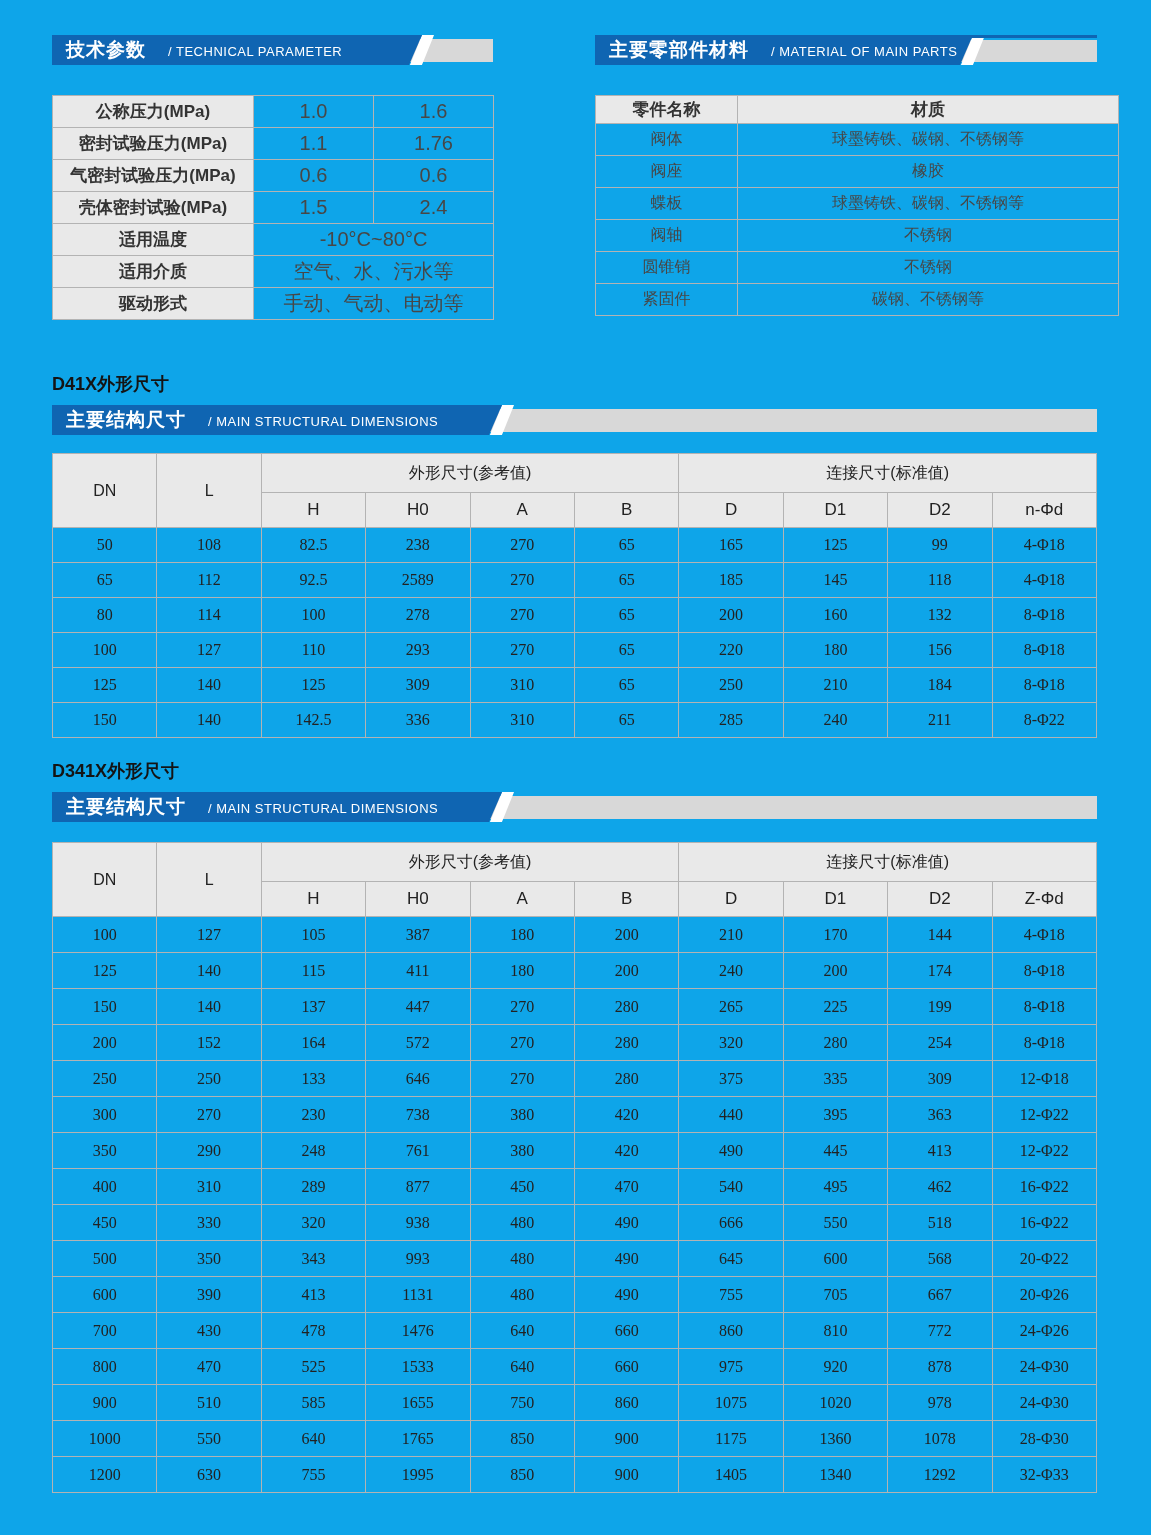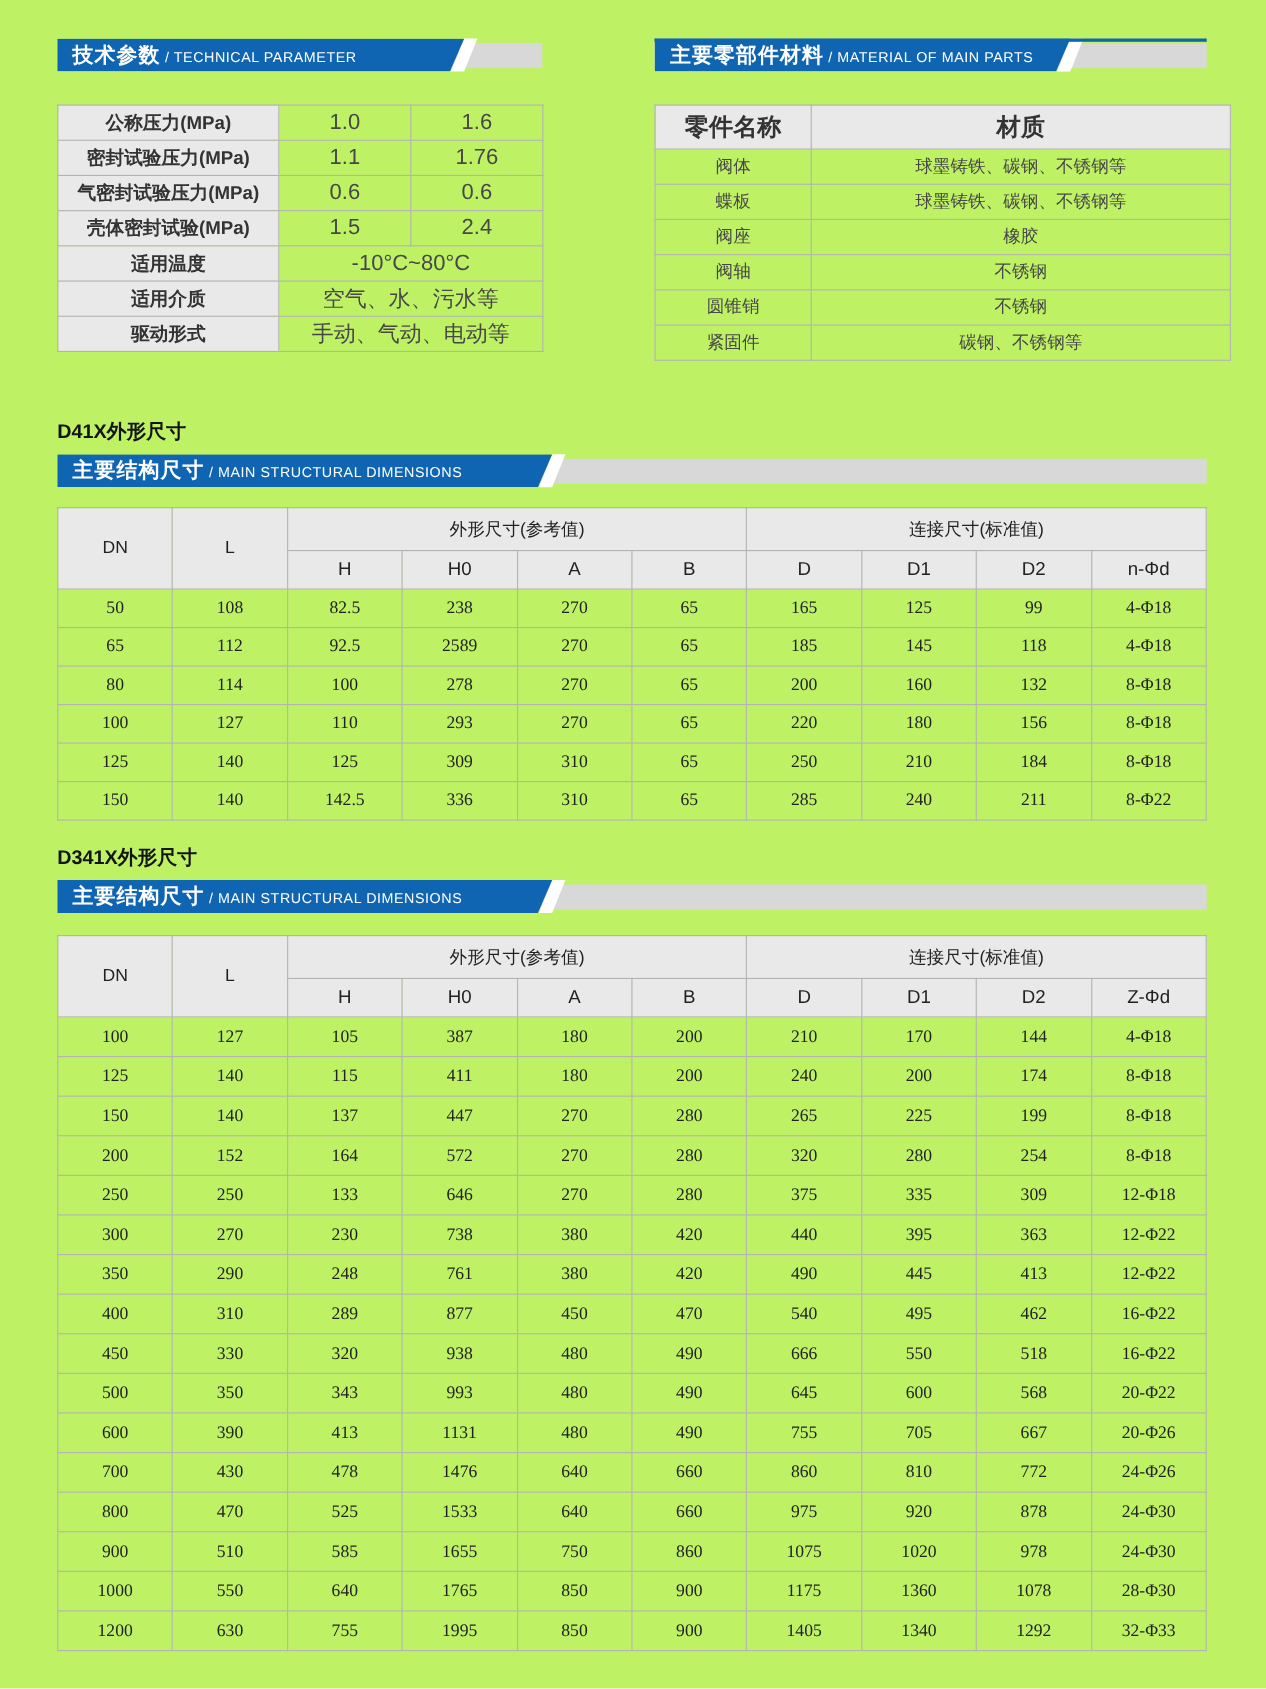--- a/index.html
+++ b/index.html
@@ -1,29 +1,29 @@
 <!DOCTYPE html>
 <html><head>
 <meta charset="utf-8">
 <style>
   * { box-sizing: border-box; }
   html,body { margin:0; padding:0; background:#ffffff; }
   body { font-family:"Liberation Sans","DejaVu Sans",sans-serif; color:#333; }
-  .page { position:relative; width:1151px; height:1535px; padding:35px 54px 0 52px; background:#bef264; overflow:hidden; }
+  .page { position:relative; width:1151px; height:1535px; padding:35px 54px 0 52px; background:#0ea5e9; overflow:hidden; }
 
   
   .banner { position:relative; height:30px; }
   .banner .gray  { position:absolute; left:0; right:0; top:4px; bottom:3px; background:#d8d8d8; }
   .banner .slash { position:absolute; top:0; bottom:0; width:12px; background:#ffffff; transform:skewX(-22deg); }
   .banner .blue  { position:absolute; left:0; top:0; bottom:0; background:#0f65b2; color:#fff;
                    display:flex; align-items:center; padding:0 26px 0 14px;
                    clip-path:polygon(0 0,100% 0,calc(100% - 13px) 100%,0 100%); }
   .banner .topline { position:absolute; left:0; right:0; top:0; height:3px; background:#0f65b2; }
   .banner .zh { font-size:19px; font-weight:700; letter-spacing:1px; white-space:nowrap; }
-  .banner .en { font-size:13px; margin-left:4px; margin-top:2px; letter-spacing:.5px; white-space:nowrap; }
+  .banner .en { font-size:13px; margin-left:22px; margin-top:2px; letter-spacing:.5px; white-space:nowrap; }
 
   
   .cols { display:flex; gap:80px; }
   .col-left  { width:441px; }
   .col-right { width:524px;padding-left:22px; }
   .cols .banner { margin-bottom:30px; }
   .sec-heading { margin:53px 0 9px 0; font-size:18px; font-weight:700; color:#141414; line-height:23px; }
   .sec-heading.second { margin-top:22px; }
   .banner.full { margin-bottom:18px; }
 
@@ -31,21 +31,21 @@
   table { border-collapse:collapse; table-layout:fixed; }
   th,td { border:1px solid #b3b3b3; text-align:center; vertical-align:middle; padding:0 4px; }
 
   .param-table { width:441px; }
   .param-table td { height:32px; font-size:20px; color:#474747; }
   .param-table td.lbl { background:#e9e9e9; font-weight:700; font-size:17px; color:#333; }
   .param-table col.c-lbl { width:201px; }
   .param-table col.c-v   { width:120px; }
 
   .mat-table { width:524px; }
-  .mat-table th { height:40px; background:#e9e9e9; font-weight:700; font-size:22px; color:#333; }
+  .mat-table th { height:28px; background:#e9e9e9; font-weight:700; font-size:17px; color:#333; }
   .mat-table td { height:32px; font-size:16px; color:#474747; }
   .mat-table col.c-part { width:142px; }
 
   .dim-table { width:1045px; }
   .dim-table th { background:#e9e9e9; color:#222; font-weight:400; }
   .dim-table tr.grp th { height:39px; font-size:16px; }
   .dim-table tr.sub th { height:35px; font-size:17px; }
   .dim-table td { height:35px; font-family:"Liberation Serif","DejaVu Serif",serif; font-size:16px; color:#222; }
   .dim-table.tall td { height:36px; }
 </style>
@@ -130,26 +130,26 @@
             <th>零件名称</th>
             <th>材质</th>
           </tr>
         </thead>
         <tbody>
           <tr>
             <td>阀体</td>
             <td>球墨铸铁、碳钢、不锈钢等</td>
           </tr>
           <tr>
+            <td>阀座</td>
+            <td>橡胶</td>
+          </tr>
+          <tr>
             <td>蝶板</td>
             <td>球墨铸铁、碳钢、不锈钢等</td>
-          </tr>
-          <tr>
-            <td>阀座</td>
-            <td>橡胶</td>
           </tr>
           <tr>
             <td>阀轴</td>
             <td>不锈钢</td>
           </tr>
           <tr>
             <td>圆锥销</td>
             <td>不锈钢</td>
           </tr>
           <tr>

